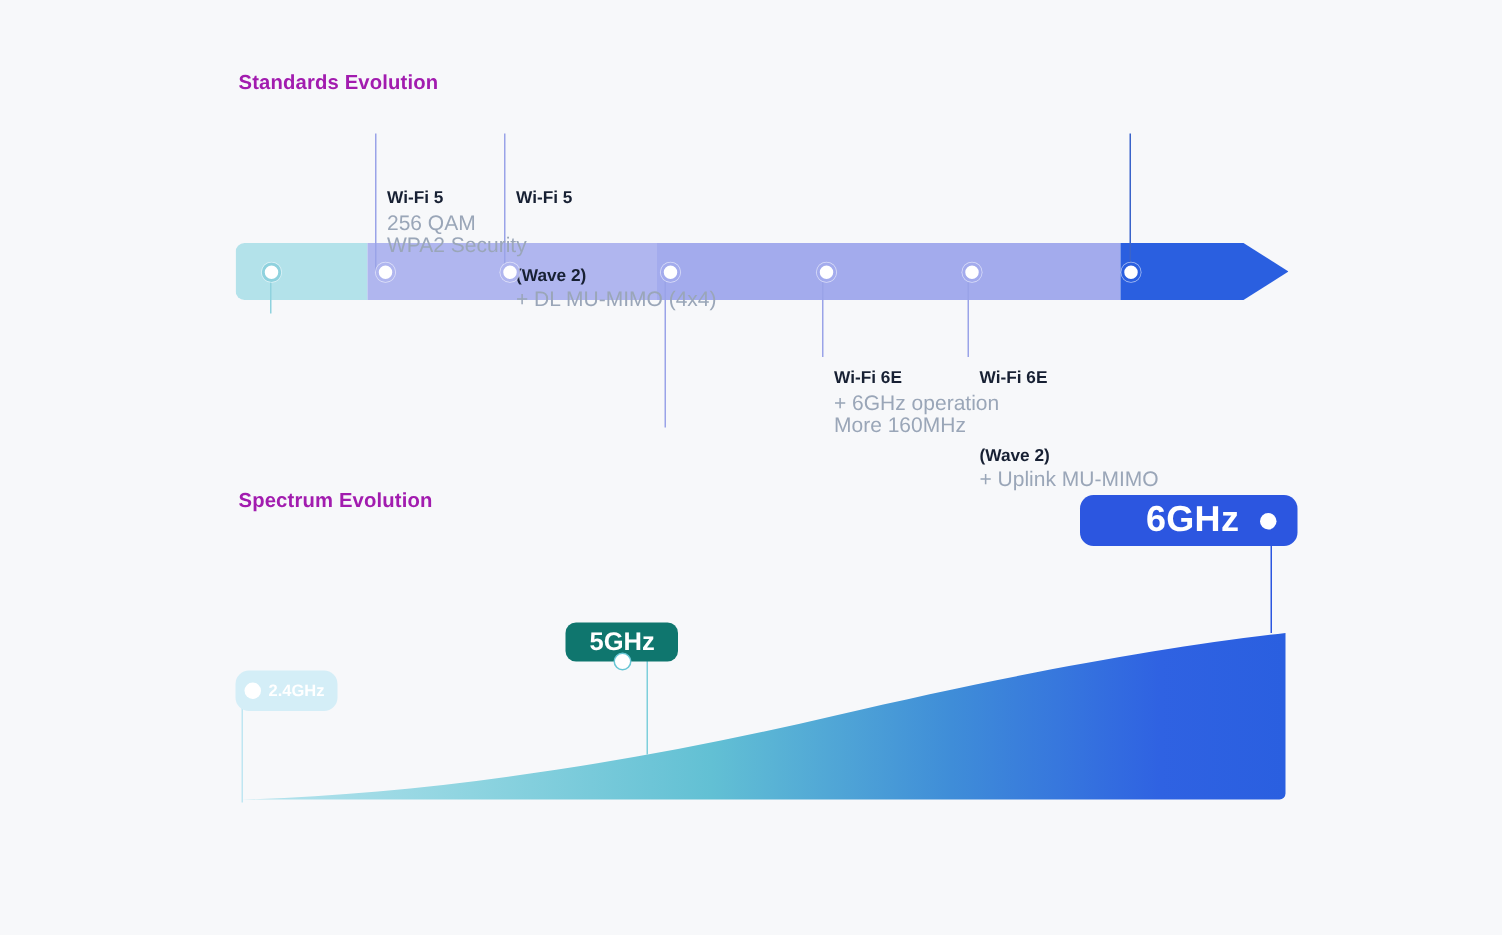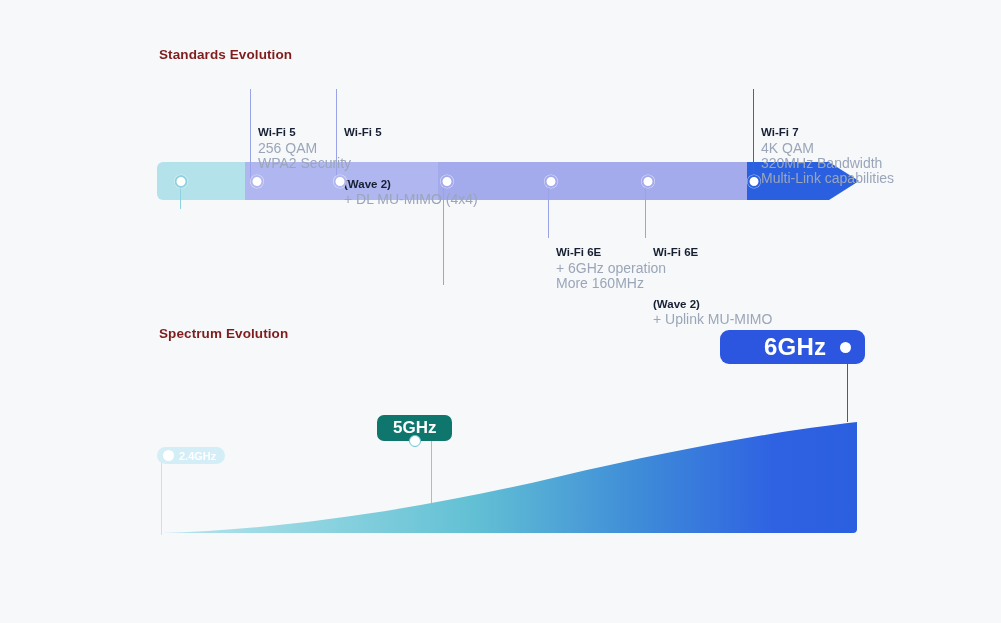--- a/index.html
+++ b/index.html
@@ -8,21 +8,21 @@
     background: #f7f8fa;
     font-family: "Liberation Sans", sans-serif;
     overflow: hidden;
   }
   .canvas { position: relative; width: 1001px; height: 623px; }
 
   .section-title {
     position: absolute;
     font-size: 13.5px;
     font-weight: bold;
-    color: #7f1d1d;
+    color: #a21caf;
     letter-spacing: .1px;
   }
   #std-title { left: 159px; top: 47px; }
   #spec-title { left: 159px; top: 326px; }
 
   
   .bar-wrap { position: absolute; left: 157px; top: 162px; width: 702px; height: 38px; }
   .dot {
     position: absolute;
     width: 13px; height: 13px;
@@ -90,21 +90,21 @@
     border-radius: 7px;
   }
   #pill-5ghz .ptxt { font-size: 17px; font-weight: bold; color: #ffffff; }
   #pill-5ghz .pdot {
     position: absolute; left: 50%; bottom: -6px; transform: translateX(-50%);
     width: 12px; height: 12px; border-radius: 50%;
     background: #ffffff; border: 1.6px solid #67c6d4;
   }
   #pill-24ghz {
     left: 0px; top: 117px;
-    height: 17px;
+    height: 27px;
     padding: 0 9px 0 6px;
     background: #d4eef7;
     border-radius: 9px;
     gap: 5px;
   }
   #pill-24ghz .pdot { width: 11px; height: 11px; border-radius: 50%; background: #ffffff; }
   #pill-24ghz .ptxt { font-size: 11px; font-weight: bold; color: #ffffff; }
 
   .stem { position: absolute; width: 1.3px; z-index: 3; }
 </style>
@@ -153,26 +153,20 @@
     <div class="sub">256 QAM</div>
     <div class="sub">WPA2 Security</div>
   </div>
 
   <div class="lbl" style="left:336px; top:89px;">
     <div class="hd">Wi-Fi 5</div>
     <div class="hd">(Wave 2)</div>
     <div class="sub">+ DL MU-MIMO (4x4)</div>
   </div>
 
-  <div class="lbl" style="left:753px; top:89px;">
-    <div class="hd">Wi-Fi 7</div>
-    <div class="sub">4K QAM</div>
-    <div class="sub">320MHz Bandwidth</div>
-    <div class="sub">Multi-Link capabilities</div>
-  </div>
 
 
 
   <div class="lbl" style="left:548px; top:209px;">
     <div class="hd">Wi-Fi 6E</div>
     <div class="sub">+ 6GHz operation</div>
     <div class="sub">More 160MHz</div>
   </div>
 
   <div class="lbl" style="left:645px; top:209px;">

